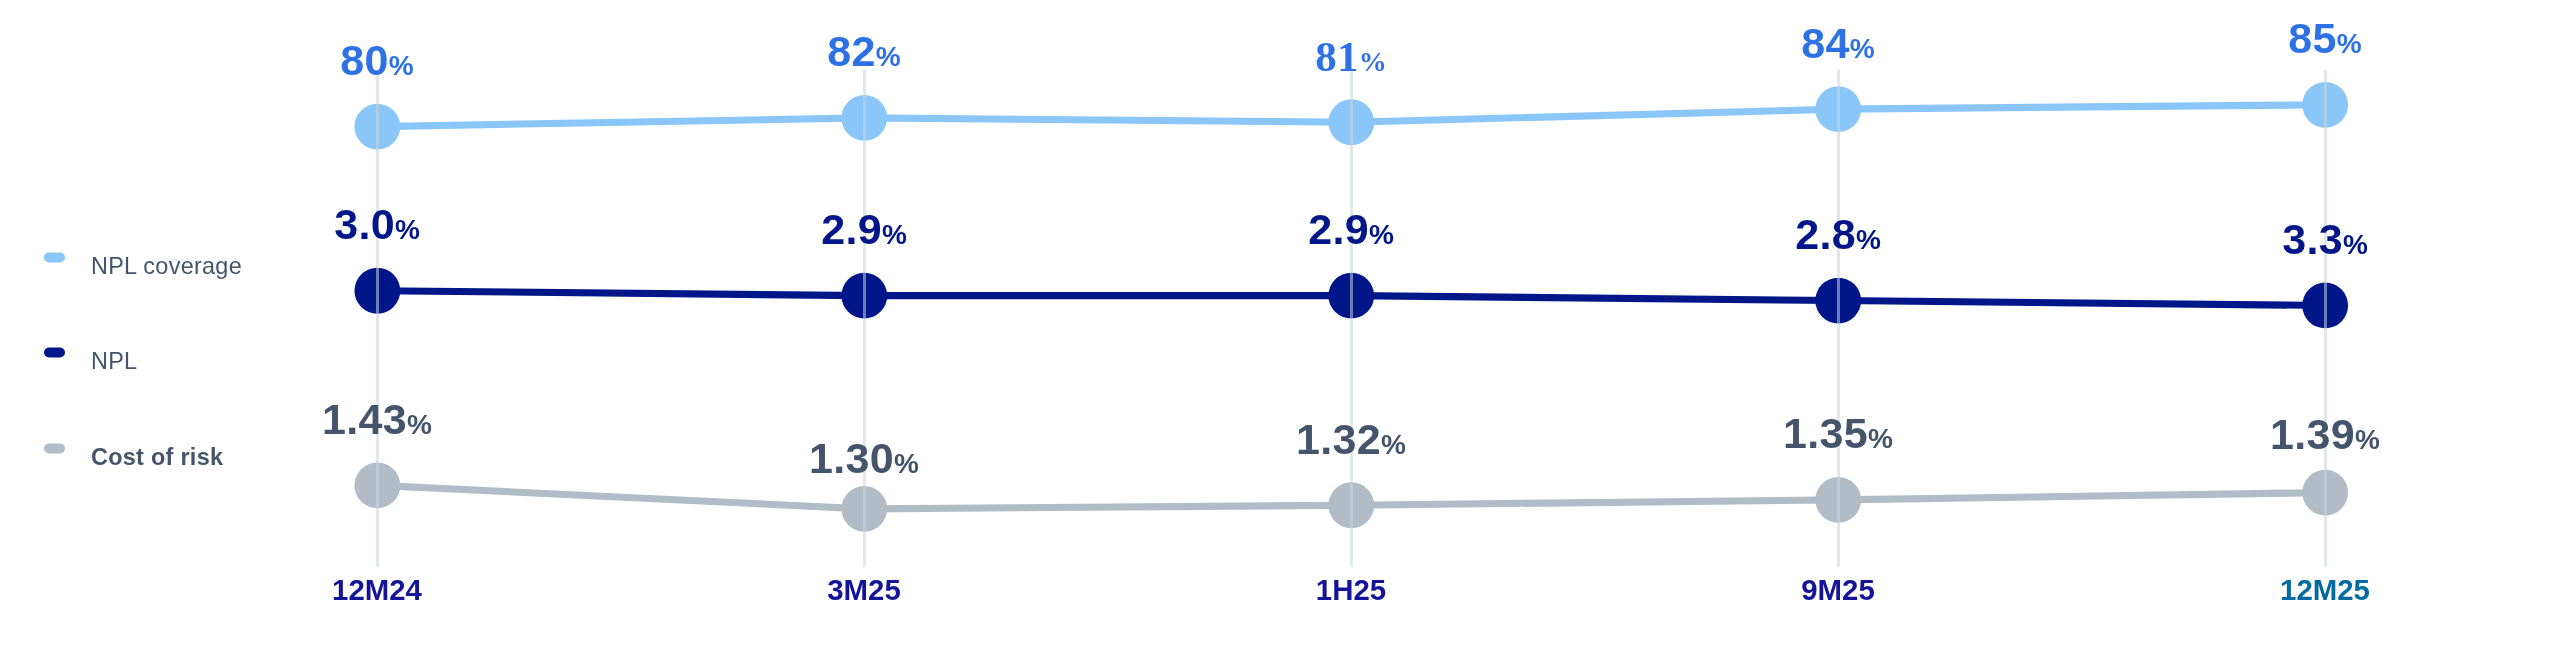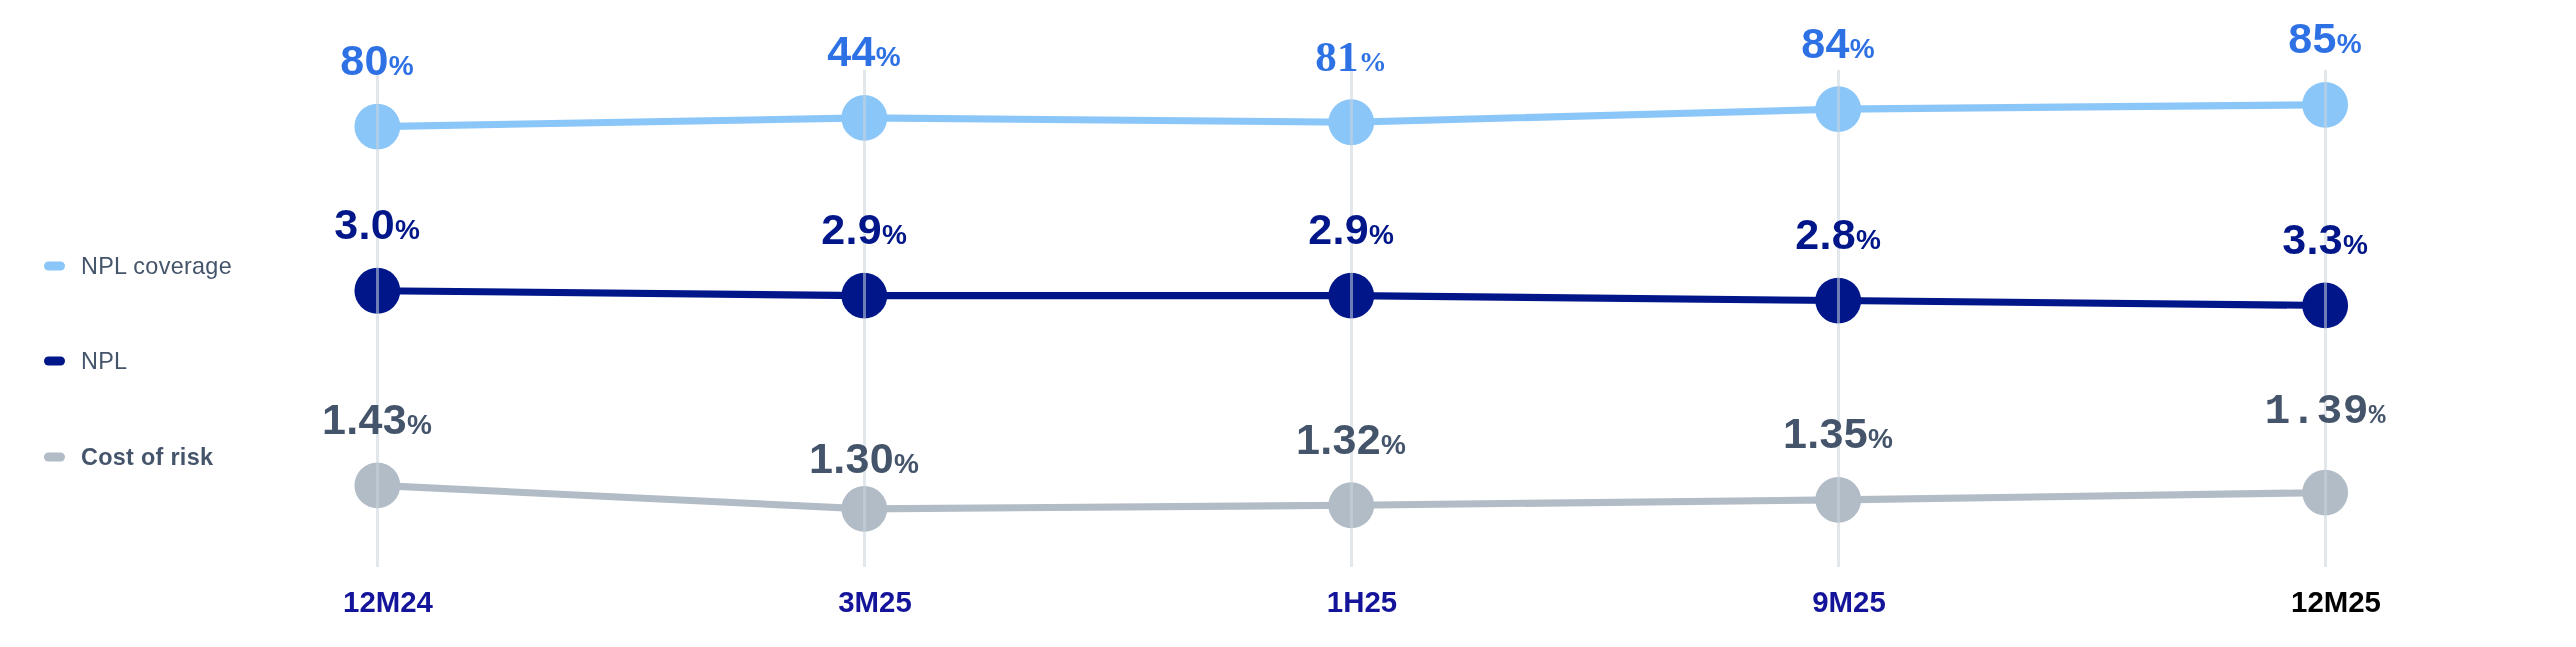--- a/index.html
+++ b/index.html
@@ -21,22 +21,21 @@
     position: absolute;
     left: 44px;
     top: 0;
     width: 229px;
     height: 100%;
     z-index: 50;
   }
   .legend-item {
     position: absolute;
     display: flex;
-    align-items: center;
-    gap: 16px;
+    gap: 26px;
     transform: translateY(-50%);
     white-space: nowrap;
   }
   .legend-swatch {
     width: 21px;
     height: 9.8px;
     border-radius: 5.5px;
     flex: 0 0 auto;
   }
   .legend-label {
@@ -73,27 +72,26 @@
     font-weight: 700;
     letter-spacing: 0.3px;
   }
   .value-label .pct {
     font-size: 28px;
     font-weight: 700;
   }
   .x-label {
     position: absolute;
     transform: translateX(-50%);
-    top: 587px;
+    top: 575px;
     font-size: 29.4px;
     font-weight: 700;
     white-space: nowrap;
     z-index: 40;
     line-height: 1;
-    margin-left: 11px;
   }
 </style>
 </head>
 <body>
 
 <div id="app">
   <div class="legend" id="legend">
       <div class="legend-item" style="top: 266px;">
         <span class="legend-swatch" style="background: rgb(138, 198, 248);"></span>
         <span class="legend-label" style="color: rgb(68, 84, 106);">NPL coverage</span>
@@ -129,36 +127,36 @@
     </svg>
   <div id="grid-layer">
       <div class="gridline" style="left: 376px; background: rgba(203, 211, 219, 0.55);"></div>
       <div class="gridline" style="left: 863px; background: rgba(203, 211, 219, 0.55);"></div>
       <div class="gridline" style="left: 1350px; background: rgba(203, 211, 219, 0.55);"></div>
       <div class="gridline" style="left: 1837px; background: rgba(203, 211, 219, 0.55);"></div>
       <div class="gridline" style="left: 2324px; background: rgba(203, 211, 219, 0.55);"></div>
     </div>
   <div id="label-layer">
       <div class="value-label" style="left: 377px; bottom: 566px; color: rgb(46, 113, 229); margin-top: 16px;"><span class="num">80</span><span class="pct">%</span></div>
-      <div class="value-label" style="left: 864px; bottom: 575px; color: rgb(46, 113, 229);"><span class="num">44</span><span class="pct">%</span></div>
+      <div class="value-label" style="left: 864px; bottom: 575px; color: rgb(46, 113, 229);"><span class="num">82</span><span class="pct">%</span></div>
       <div class="value-label" style="left: 1351px; bottom: 570px; color: rgb(46, 113, 229); font-family: Liberation Serif, serif;"><span class="num">81</span><span class="pct">%</span></div>
       <div class="value-label" style="left: 1838px; bottom: 583px; color: rgb(46, 113, 229);"><span class="num">84</span><span class="pct">%</span></div>
       <div class="value-label" style="left: 2325px; bottom: 588px; color: rgb(46, 113, 229); margin-top: 36px;"><span class="num">85</span><span class="pct">%</span></div>
       <div class="value-label" style="left: 377px; bottom: 402px; color: rgb(0, 22, 137);"><span class="num">3.0</span><span class="pct">%</span></div>
       <div class="value-label" style="left: 864px; bottom: 397px; color: rgb(0, 22, 137);"><span class="num">2.9</span><span class="pct">%</span></div>
       <div class="value-label" style="left: 1351px; bottom: 397px; color: rgb(0, 22, 137);"><span class="num">2.9</span><span class="pct">%</span></div>
       <div class="value-label" style="left: 1838px; bottom: 392px; color: rgb(0, 22, 137);"><span class="num">2.8</span><span class="pct">%</span></div>
       <div class="value-label" style="left: 2325px; bottom: 387px; color: rgb(0, 22, 137);"><span class="num">3.3</span><span class="pct">%</span></div>
       <div class="value-label" style="left: 377px; bottom: 207px; color: rgb(68, 84, 106);"><span class="num">1.43</span><span class="pct">%</span></div>
       <div class="value-label" style="left: 864px; bottom: 168px; color: rgb(68, 84, 106); text-align: right;"><span class="num">1.30</span><span class="pct">%</span></div>
       <div class="value-label" style="left: 1351px; bottom: 187px; color: rgb(68, 84, 106); text-align: center;"><span class="num">1.32</span><span class="pct">%</span></div>
       <div class="value-label" style="left: 1838px; bottom: 193px; color: rgb(68, 84, 106);"><span class="num">1.35</span><span class="pct">%</span></div>
-      <div class="value-label" style="left: 2325px; bottom: 215px; color: rgb(68, 84, 106); font-family: Liberation Mono, monospace;"><span class="num">1.39</span><span class="pct">%</span></div>
+      <div class="value-label" style="left: 2325px; bottom: 192px; color: rgb(68, 84, 106);"><span class="num">1.39</span><span class="pct">%</span></div>
     </div>
   <div id="axis-layer">
       <div class="x-label" style="left: 377px; color: rgb(20, 20, 155);">12M24</div>
       <div class="x-label" style="left: 864px; color: rgb(20, 20, 155);">3M25</div>
       <div class="x-label" style="left: 1351px; color: rgb(20, 20, 155);">1H25</div>
       <div class="x-label" style="left: 1838px; color: rgb(20, 20, 155);">9M25</div>
-      <div class="x-label" style="left: 2325px; color: #000000;">12M25</div>
+      <div class="x-label" style="left: 2325px; color: #0369a1;">12M25</div>
     </div>
 </div>
 
 
 </body></html>

